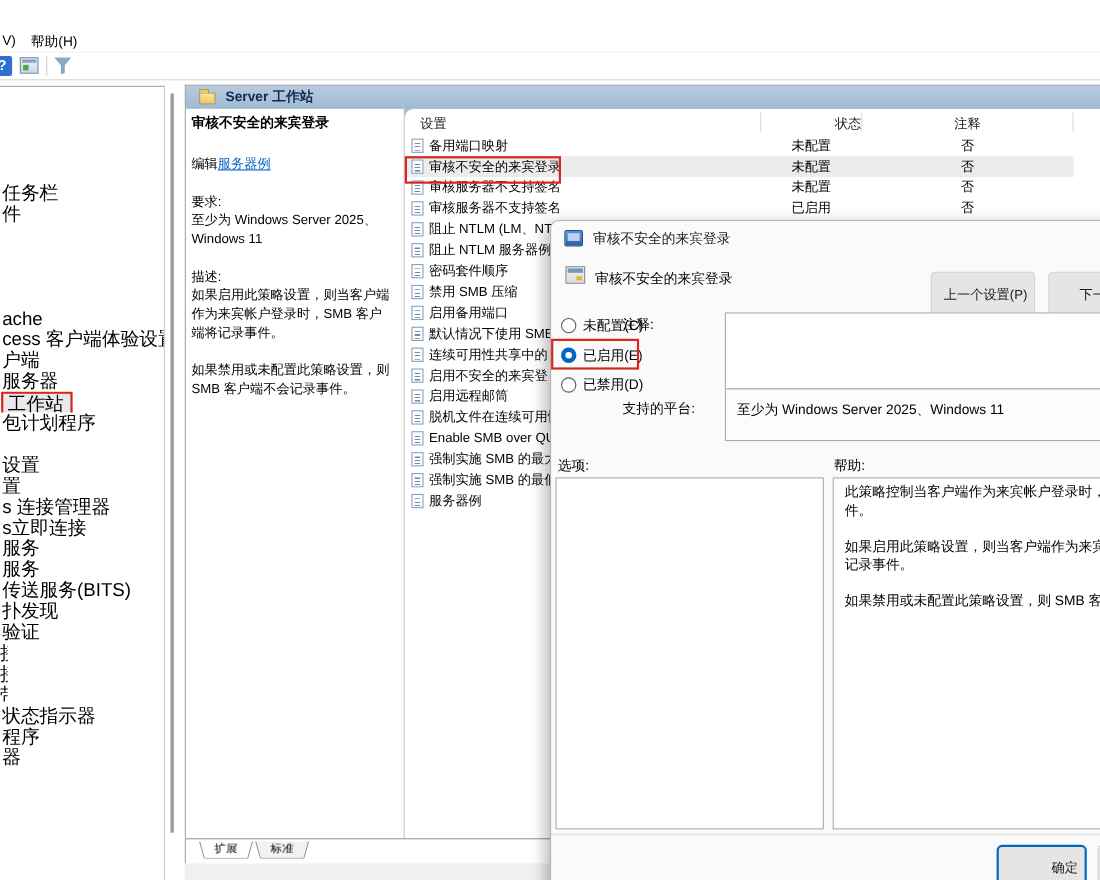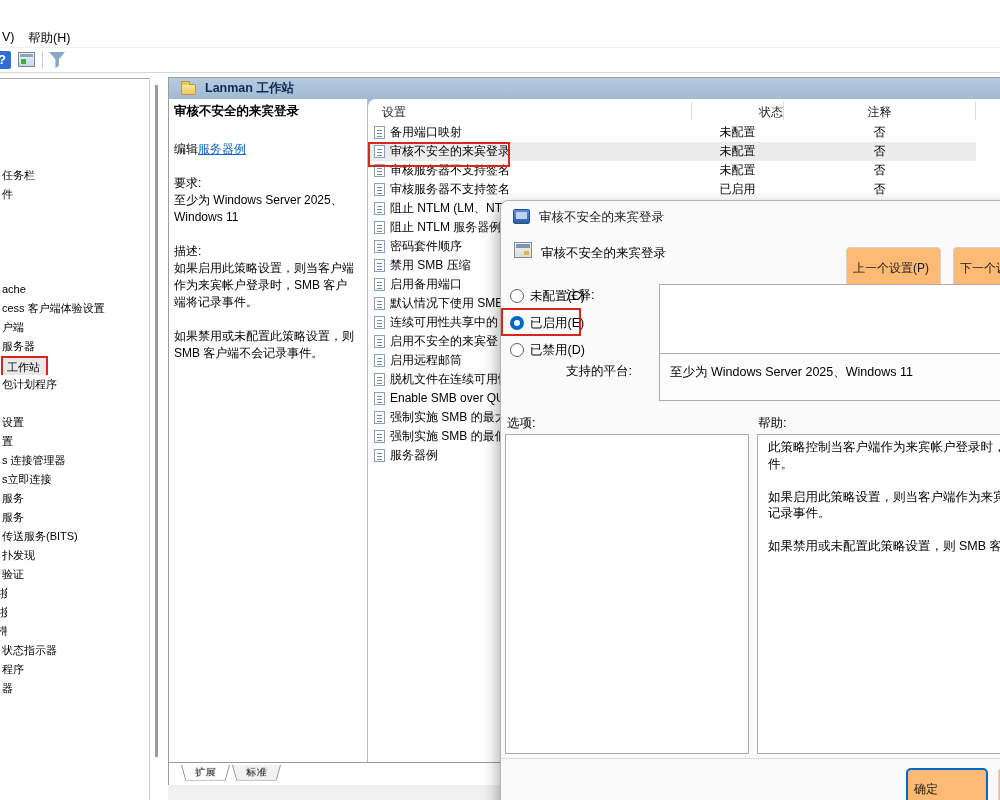--- a/index.html
+++ b/index.html
@@ -20,21 +20,21 @@
     background:linear-gradient(#eef3f9,#c9d6e8)}
   .tb-window::before{content:"";position:absolute;left:1px;top:1px;right:1px;height:3px;background:#8ba3c0}
   .tb-window::after{content:"";position:absolute;left:2px;bottom:2px;width:5px;height:5px;background:#3fae49}
   .tb-sep{position:absolute;left:42px;top:3px;width:1px;height:18px;background:#d2d2d2}
   .tb-filter{position:absolute;left:49px;top:4px;width:16px;height:16px;background:#89a7c6;
     clip-path:polygon(0 0,100% 0,62% 46%,62% 88%,40% 100%,40% 46%)}
 
   
   #tree-panel{position:absolute;left:0;top:78px;width:150px;height:722px;background:#fff;border-top:1px solid #a8a8a8}
   #tree-items{position:absolute;left:0;top:87px;width:150px}
-  .tree-item{height:19px;line-height:19px;font-size:11px;white-space:nowrap;overflow:hidden}
+  .tree-item{height:19px;line-height:19px;font-size:17px;white-space:nowrap;overflow:hidden}
   .tree-label{padding-left:2px}
   .tree-item.stub .tree-label{display:inline-block;width:7px;overflow:hidden;padding-left:0}
   .red-boxed{display:inline-block;border:2px solid var(--red);background:#e9e9e9;
     line-height:17px;height:23px;padding:1px 6px 0 4px;margin-left:1px}
   #tree-border{position:absolute;left:149px;top:78px;width:1px;height:722px;background:#cccccc}
   #tree-thumb{position:absolute;left:155px;top:85px;width:3px;height:672px;background:#9b9b9b}
 
   
   #middle{position:absolute;left:168px;top:77px;width:832px;height:708px;background:#fff;
     border-left:1px solid #9d9d9d;border-top:1px solid #9d9d9d}
@@ -87,22 +87,22 @@
   #dlg-titlebar{position:absolute;left:0;top:0;width:562px;height:32px;border-radius:8px 8px 0 0}
   #dlg-title-icon{position:absolute;left:12px;top:8px;width:17px;height:15px;
     background:linear-gradient(#5b8fd6,#2c5ea8);border:1px solid #24508f;border-radius:2px}
   #dlg-title-icon::before{content:"";position:absolute;left:2px;top:2px;right:2px;bottom:4px;background:#bcd4f2}
   #dlg-title{position:absolute;left:38px;top:0;line-height:32px;font-size:12.5px;color:#1a1a1a}
   #dlg-policy-icon{position:absolute;left:13px;top:41px;width:18px;height:16px;border:1px solid #8a8a8a;
     background:linear-gradient(#f2f2f2,#dcdcdc)}
   #dlg-policy-icon::before{content:"";position:absolute;left:1px;top:1px;right:1px;height:4px;background:#7a96b5}
   #dlg-policy-icon::after{content:"";position:absolute;right:2px;bottom:2px;width:5px;height:4px;background:#e8b53c}
   #dlg-policy-name{position:absolute;left:40px;top:44px;font-size:12.5px}
-  .dlg-btn{position:absolute;height:42px;background:#fdba74;border:1px solid #d2d2d2;border-radius:4px;
-    font-size:12px;text-align:left;line-height:24px;color:#1a1a1a;font-family:"Liberation Sans",sans-serif}
+  .dlg-btn{position:absolute;height:42px;background:#e5e5e5;border:1px solid #d2d2d2;border-radius:4px;
+    font-size:12px;text-align:right;line-height:24px;color:#1a1a1a;font-family:"Liberation Sans",sans-serif}
   #prev-btn{left:345px;top:46px;width:95px}
   #next-btn{left:452px;top:46px;width:112px}
   .radio-row{position:absolute;left:9px;height:22px;line-height:22px;font-size:12.5px;white-space:nowrap}
   .radio{display:inline-block;vertical-align:middle;width:14px;height:14px;border:1px solid #5f5f5f;
     border-radius:50%;background:#fff;margin:-2px 6px 0 0}
   .radio.sel{border:4px solid var(--accent)}
   #radio-red-box{position:absolute;left:0;top:107px;width:80px;height:28px;border:2px solid var(--red);z-index:3}
   .dlg-label{position:absolute;font-size:12.5px}
   #comment-box{position:absolute;left:158px;top:83px;width:592px;height:70px;background:#fff;border:1px solid #ababab}
   #supported-box{position:absolute;left:158px;top:152px;width:592px;height:48px;background:#fcfcfc;
@@ -162,21 +162,21 @@
       <div class="tree-item"><span class="tree-label">程序</span></div>
       <div class="tree-item"><span class="tree-label">器</span></div>
     </div>
 </div>
 <div id="tree-border"></div>
 <div id="tree-thumb"></div>
 
 <div id="middle">
   <div id="panel-header">
     <span class="folder-icon"></span>
-    <span id="panel-title">Lanman 工作站</span>
+    <span id="panel-title">Server 工作站</span>
   </div>
   <div id="corner-fill"></div>
 
   <div id="desc-pane">
     <div class="desc-title">审核不安全的来宾登录</div>
     <div class="desc-edit"><span>编辑</span><a class="desc-link">服务器例</a></div>
     <div>要求:</div>
     <div class="desc-block">至少为 Windows Server 2025、Windows 11</div>
     <div>描述:</div>
     <div class="desc-para">如果启用此策略设置，则当客户端作为来宾帐户登录时，SMB 客户端将记录事件。</div>

